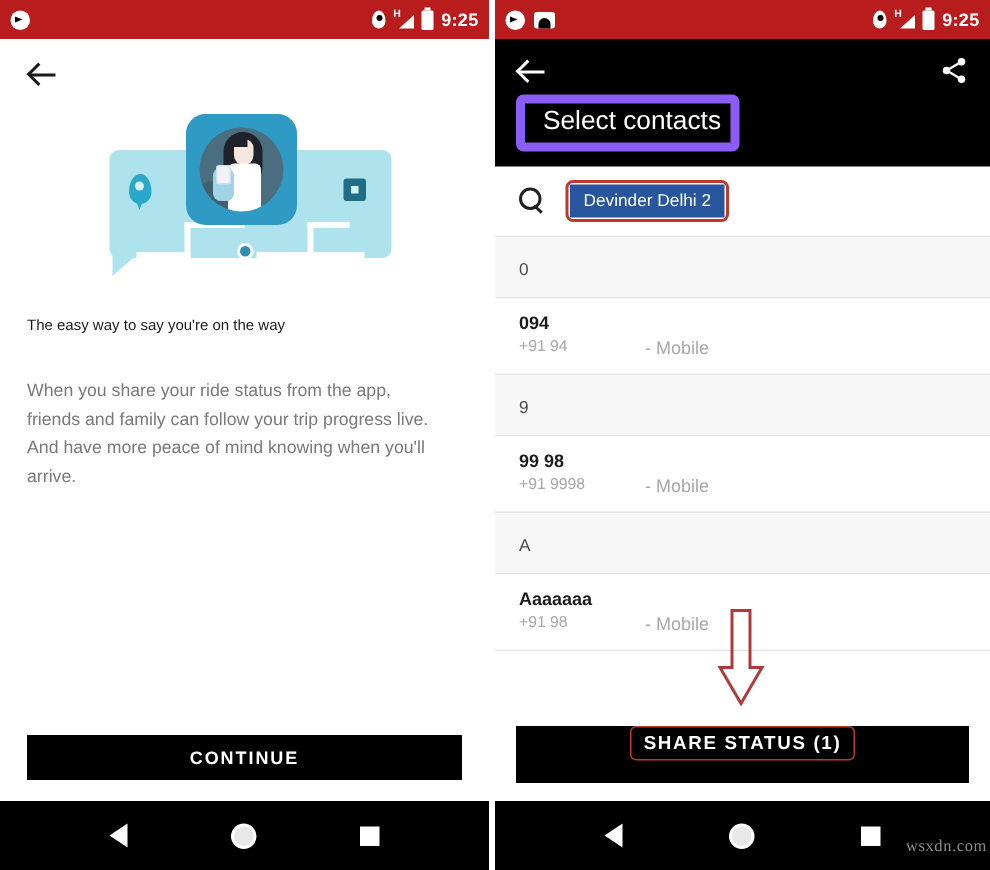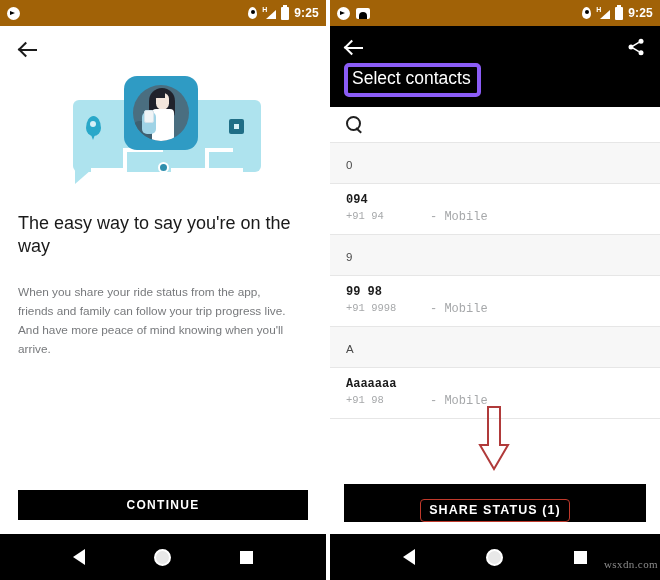--- a/index.html
+++ b/index.html
@@ -18,21 +18,21 @@
     width: 330px; height: 580px;
     position: relative;
     background: #ffffff;
     display: flex; flex-direction: column;
     overflow: hidden;
   }
   .phone.left { border-right: 4px solid #ffffff; }
 
   
   .statusbar {
-    height: 26px; background: #a16207;
+    height: 26px; background: #b91c1c;
     display: flex; align-items: center;
     padding: 0 7px; flex: 0 0 26px;
   }
   .sb-left { display: flex; align-items: center; gap: 6px; }
   .sb-right { margin-left: auto; display: flex; align-items: center; gap: 5px; }
   .sb-time { color: #ffffff; font-size: 12px; font-weight: bold; letter-spacing: .2px; }
 
   .ic-app {
     width: 13px; height: 13px; border-radius: 50%;
     background: #ffffff; position: relative;
@@ -196,21 +196,21 @@
   .av-phone {
     position:absolute; left:11px; top:25px; width:10px; height:13px;
     background:#f0f4f6; border-radius:2px; border:1px solid #d2e2ea;
   }
   .av-shadow {
     position:absolute; left:0; top:36px; width:20px; height:22px;
     background:#3f6071; border-radius:6px 0 0 0;
   }
 
   .headline {
-    margin: 20px 18px 0; font-size: 18px; color: #1a1a1a;
+    margin: 20px 18px 0; font-size: 10px; color: #1a1a1a;
     line-height: 1.25; font-weight: 400;
   }
   .para {
     margin: 26px 18px 0; font-size: 11.8px; color: #77797c;
     line-height: 1.62; max-width: 272px;
   }
 
   .cta-wrap { margin-top: auto; padding: 0 18px 14px; }
   .cta {
     width: 100%; height: 30px; background: #000000; color: #ffffff;
@@ -258,22 +258,22 @@
     width:9px; height:9px;
     border-left:2px solid #ffffff; border-bottom:2px solid #ffffff;
     transform: rotate(45deg);
   }
   .share-ic {
     margin-left: auto; width: 20px; height: 20px; position: relative; cursor: pointer;
   }
   .appbar-title-row { margin-top: 3px; display: flex; }
   .appbar-title {
     color: #ffffff; font-size: 17.5px; font-weight: 400;
-    padding: 1px 6px 3px 4px;
-    border: 4px solid #8b5cf6; border-radius: 5px;
+    padding: 1px 6px 3px 12px;
+    border: 6px solid #8b5cf6; border-radius: 5px;
     line-height: 1.25;
   }
 
   .search-row {
     background: #ffffff; padding: 9px 14px 9px 16px;
     display: flex; align-items: center; gap: 14px;
     flex: 0 0 auto;
   }
   .search-ic { width: 17px; height: 17px; position: relative; flex:0 0 auto; }
   .search-ic::before {
@@ -294,31 +294,31 @@
     display: inline-block; cursor: pointer;
   }
 
   .contact-list { flex: 1; background: #ffffff; overflow: hidden; position: relative; }
   .sec-head {
     background: #f7f7f7; border-top: 1px solid #e6e6e6;
     border-bottom: 1px solid #e6e6e6;
     padding: 16px 16px 12px; font-size: 11.5px; color: #4a4a4a;
   }
   .contact-row {
-    padding: 9px 16px 10px; background:#ffffff; cursor: pointer; font-family: Liberation Mono, monospace;
+    padding: 9px 16px 10px; background:#ffffff; cursor: pointer;
   }
   .c-name { font-size: 12px; color: #1b1b1b; font-weight: bold; }
   .c-sub { display: flex; margin-top: 3px; }
   .c-num { font-size: 10.5px; color: #a6a8aa; width: 84px; }
   .c-type { font-size: 12px; color: #a6a8aa; }
 
   .share-wrap { padding: 8px 14px 12px; background:#ffffff; flex:0 0 auto; position: relative; }
   .share-btn {
     width: 100%; height: 38px; background: #000000;
-    display: flex; align-items: flex-end; justify-content: center;
+    display: flex; align-items: flex-start; justify-content: center;
     border: none; cursor: pointer;
   }
   .share-label {
     color: #ffffff; font-size: 12.5px; font-weight: bold; letter-spacing: 1.1px;
     border: 1.5px solid #c0392b; border-radius: 4px; padding: 3px 8px 4px;
   }
 
   
   .down-arrow {
     position: absolute; left: 147px; top: 405px;
@@ -435,20 +435,23 @@
           </svg>
         </div>
       </div>
       <div class="appbar-title-row">
         <span class="appbar-title">Select contacts</span>
       </div>
     </div>
 
     <div class="search-row">
       <div class="search-ic"></div>
+      <div class="chip-annot">
+        <span class="chip">Devinder Delhi 2</span>
+      </div>
     </div>
 
     <div class="contact-list">
 
       <div class="sec-head">0</div>
 
       <div class="contact-row">
         <div class="c-name">094</div>
         <div class="c-sub">
           <span class="c-num">+91 94</span>

